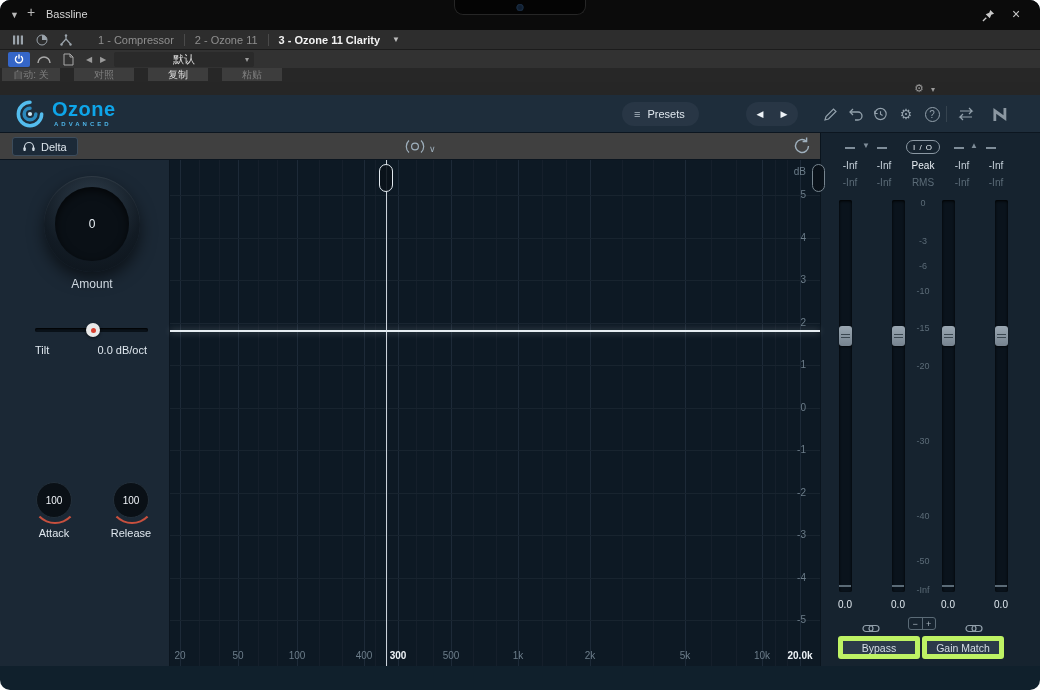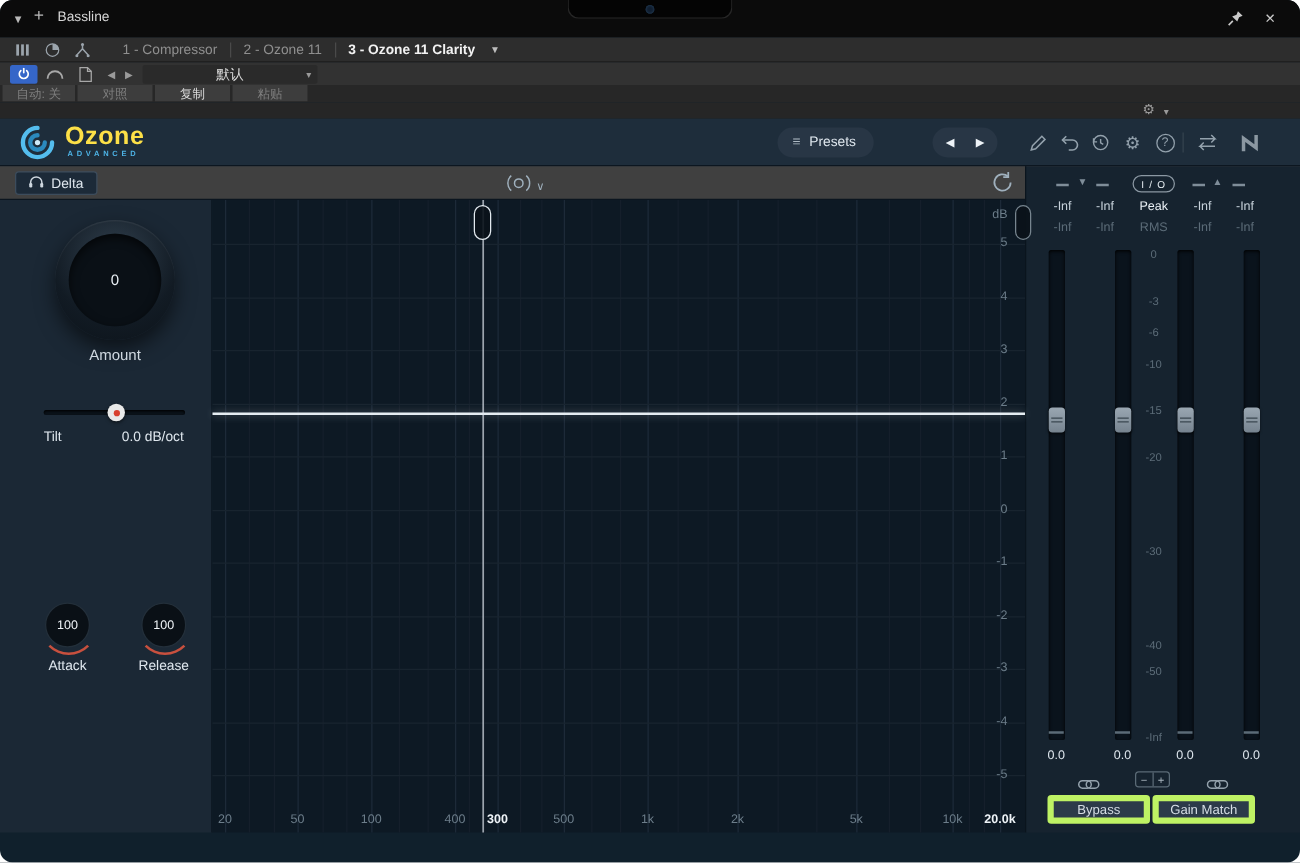--- a/index.html
+++ b/index.html
@@ -25,30 +25,30 @@
 
   
   .hostrow1{position:absolute;left:0;top:50px;width:1040px;height:18px;background:#323232;display:flex;align-items:center;padding-left:8px;}
   .hbtn{height:15px;display:flex;align-items:center;justify-content:center;margin-right:4px;border-radius:2px;}
   .hbtn.power{width:22px;background:#3566c8;}
   .hbtn.plain{width:20px;background:transparent;}
   .harrow{font-size:8px;color:#9a9a9a;width:14px;text-align:center;}
   .preset-box{position:relative;width:140px;height:15px;margin-left:4px;background:#2a2a2a;border-radius:2px;display:flex;align-items:center;justify-content:center;}
   .preset-box .val{font-size:11px;color:#dcdcdc;}
   .preset-box .caret{position:absolute;right:5px;top:3px;font-size:8px;color:#9a9a9a;}
-  .hostrow2{position:absolute;left:0;top:68px;width:1040px;height:14px;background:#272727;display:flex;gap:2px;padding-left:2px;}
+  .hostrow2{position:absolute;left:0;top:68px;width:1040px;height:14px;background:#272727;display:flex;gap:14px;padding-left:2px;}
   .hseg{height:13px;background:#3d3d3d;display:flex;align-items:center;justify-content:center;font-size:10px;color:#7f7f7f;}
   .hseg.lit{color:#dedede;}
   .hostrow3{position:absolute;left:0;top:82px;width:1040px;height:13px;background:#262626;}
   .hr3-gear{position:absolute;left:914px;top:0px;font-size:11px;color:#9a9a9a;line-height:13px;}
   .hr3-caret{position:absolute;left:931px;top:1px;font-size:8px;color:#9a9a9a;line-height:13px;}
 
   
   .ozone-header{position:absolute;left:0;top:95px;width:1040px;height:38px;background:#1e2d3b;border-bottom:1px solid #0c1620;}
-  .brand{position:absolute;left:52px;top:3px;font-size:20px;font-weight:bold;color:#fde047;letter-spacing:.5px;}
+  .brand{position:absolute;left:52px;top:3px;font-size:20px;font-weight:bold;color:#0ea5e9;letter-spacing:.5px;}
   .brand-sub{position:absolute;left:54px;top:26px;font-size:6px;color:#4db3e6;letter-spacing:3px;font-weight:bold;}
   .logo-swirl{position:absolute;left:16px;top:5px;}
   .pill{position:absolute;top:7px;height:24px;background:#283645;border-radius:12px;display:flex;align-items:center;}
   .pill .menu-ic{font-size:11px;color:#aebac4;margin:0 7px 0 12px;}
   .pill .lbl{font-size:11px;color:#dfe7ee;padding-right:14px;}
   .pill .arr{width:24px;text-align:center;font-size:9px;color:#eef3f7;}
   .hdr-ic{position:absolute;top:9px;width:20px;height:20px;display:flex;align-items:center;justify-content:center;}
   .hdr-ic.gear-glyph{font-size:14px;color:#93a1ac;}
   .hdr-divider{position:absolute;left:946px;top:11px;width:1px;height:16px;background:#35434f;}
   .help-circle{width:15px;height:15px;border:1.2px solid #93a1ac;border-radius:50%;font-size:10px;color:#93a1ac;display:flex;align-items:center;justify-content:center;}
@@ -433,21 +433,21 @@
       </div>
     <div id="meter-scale" style="position:absolute;inset:0;">
         <div class="scale-label" style="top: 65px;">0</div>
         <div class="scale-label" style="top: 103px;">-3</div>
         <div class="scale-label" style="top: 128px;">-6</div>
         <div class="scale-label" style="top: 153px;">-10</div>
         <div class="scale-label" style="top: 190px;">-15</div>
         <div class="scale-label" style="top: 228px;">-20</div>
         <div class="scale-label" style="top: 303px;">-30</div>
         <div class="scale-label" style="top: 378px;">-40</div>
-        <div class="scale-label" style="top: 399px;">-50</div>
+        <div class="scale-label" style="top: 423px;">-50</div>
         <div class="scale-label" style="top: 452px;">-Inf</div>
       </div>
     <div id="fader-values" style="position:absolute;left:0;top:466px;width:100%;height:12px;">
         <div class="fader-val" style="left: 24px;">0.0</div>
         <div class="fader-val" style="left: 77px;">0.0</div>
         <div class="fader-val" style="left: 127px;">0.0</div>
         <div class="fader-val" style="left: 180px;">0.0</div>
       </div>
 
     <span class="link-ic" style="left:50px">

